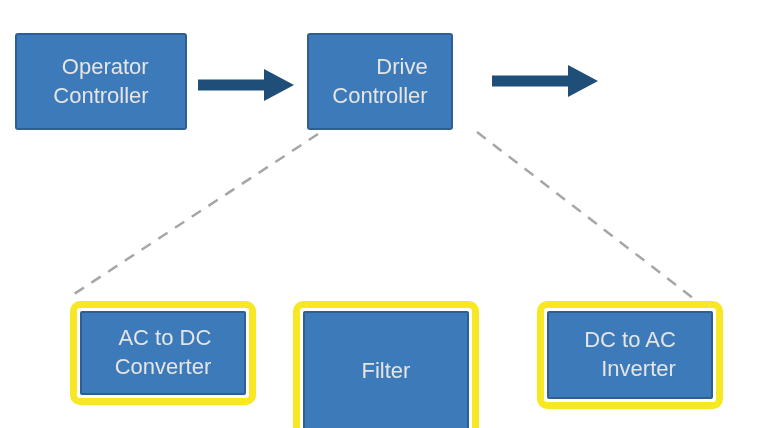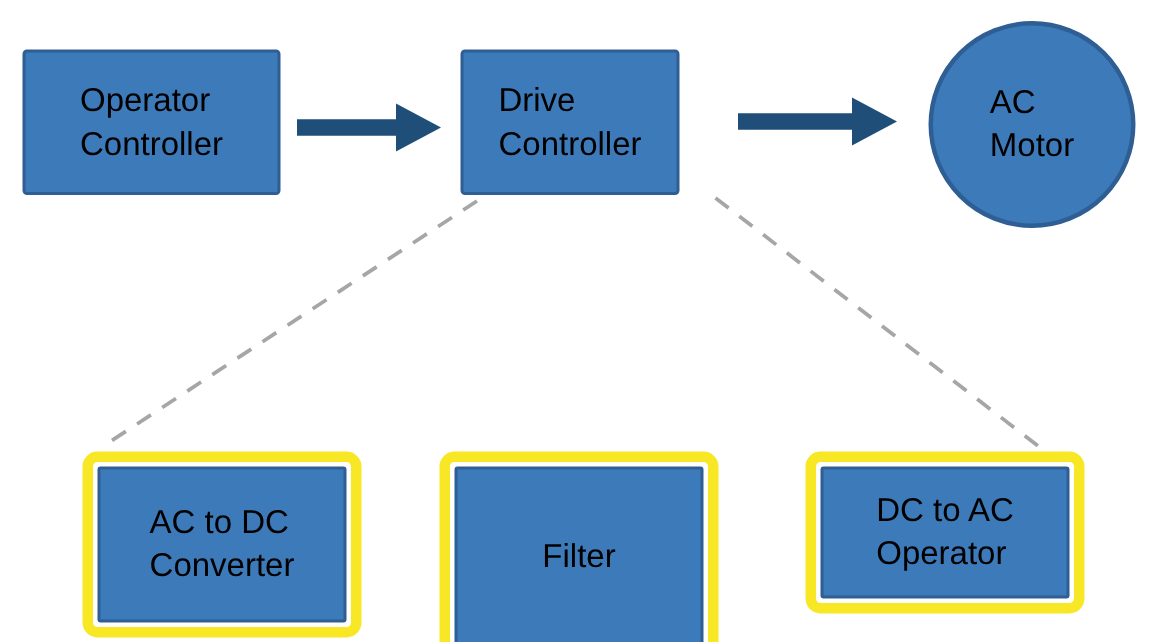--- a/index.html
+++ b/index.html
@@ -35,25 +35,25 @@
     background: #3d7ab9;
     border: 2px solid #2e5e94;
     border-radius: 3px;
   }
   .circle-node {
     background: #3d7ab9;
     border: 3px solid #2e5e94;
     border-radius: 50%;
   }
   .label {
-    color: #000000;
+    color: #e5e5e5;
     font-size: 22px;
     line-height: 1.3;
     white-space: pre-line;
-    text-align: left;
+    text-align: right;
   }
   
   .node-operator { left: 15px; top: 33px; width: 172px; height: 97px; }
   .node-drive    { left: 307px; top: 33px; width: 146px; height: 97px; }
   .node-motor    { left: 619px; top: 14px; width: 138px; height: 138px; }
   
   .highlight-wrap {
     position: absolute;
     box-sizing: border-box;
     border: 7px solid #f7e724;
@@ -65,21 +65,21 @@
   .highlight-wrap .inner {
     flex: 1;
     display: flex;
     align-items: center;
     justify-content: center;
     background: #3d7ab9;
     border: 2px solid #2e5e94;
     border-radius: 2px;
     box-sizing: border-box;
   }
-  .node-converter { left: 55px;  top: 301px; width: 186px; height: 124px; }
+  .node-converter { left: 70px;  top: 301px; width: 186px; height: 104px; }
   .node-filter    { left: 293px; top: 301px; width: 186px; height: 140px; }
   .node-inverter  { left: 537px; top: 301px; width: 186px; height: 108px; }
 </style>
 </head>
 <body>
 
 <div class="canvas">
 
   <svg class="connectors" viewBox="0 0 768 428">
 
@@ -101,38 +101,34 @@
   <div class="node rect-node node-operator">
     <span class="label">Operator
 Controller</span>
   </div>
 
   <div class="node rect-node node-drive">
     <span class="label">Drive
 Controller</span>
   </div>
 
-  <div class="node circle-node node-motor">
-    <span class="label">AC
-Motor</span>
-  </div>
 
   <div class="highlight-wrap node-converter">
     <div class="inner">
       <span class="label">AC to DC
 Converter</span>
     </div>
   </div>
 
   <div class="highlight-wrap node-filter">
     <div class="inner">
       <span class="label">Filter</span>
     </div>
   </div>
 
   <div class="highlight-wrap node-inverter">
     <div class="inner">
       <span class="label">DC to AC
-Operator</span>
+Inverter</span>
     </div>
   </div>
 
 </div>
 
 </body></html>

